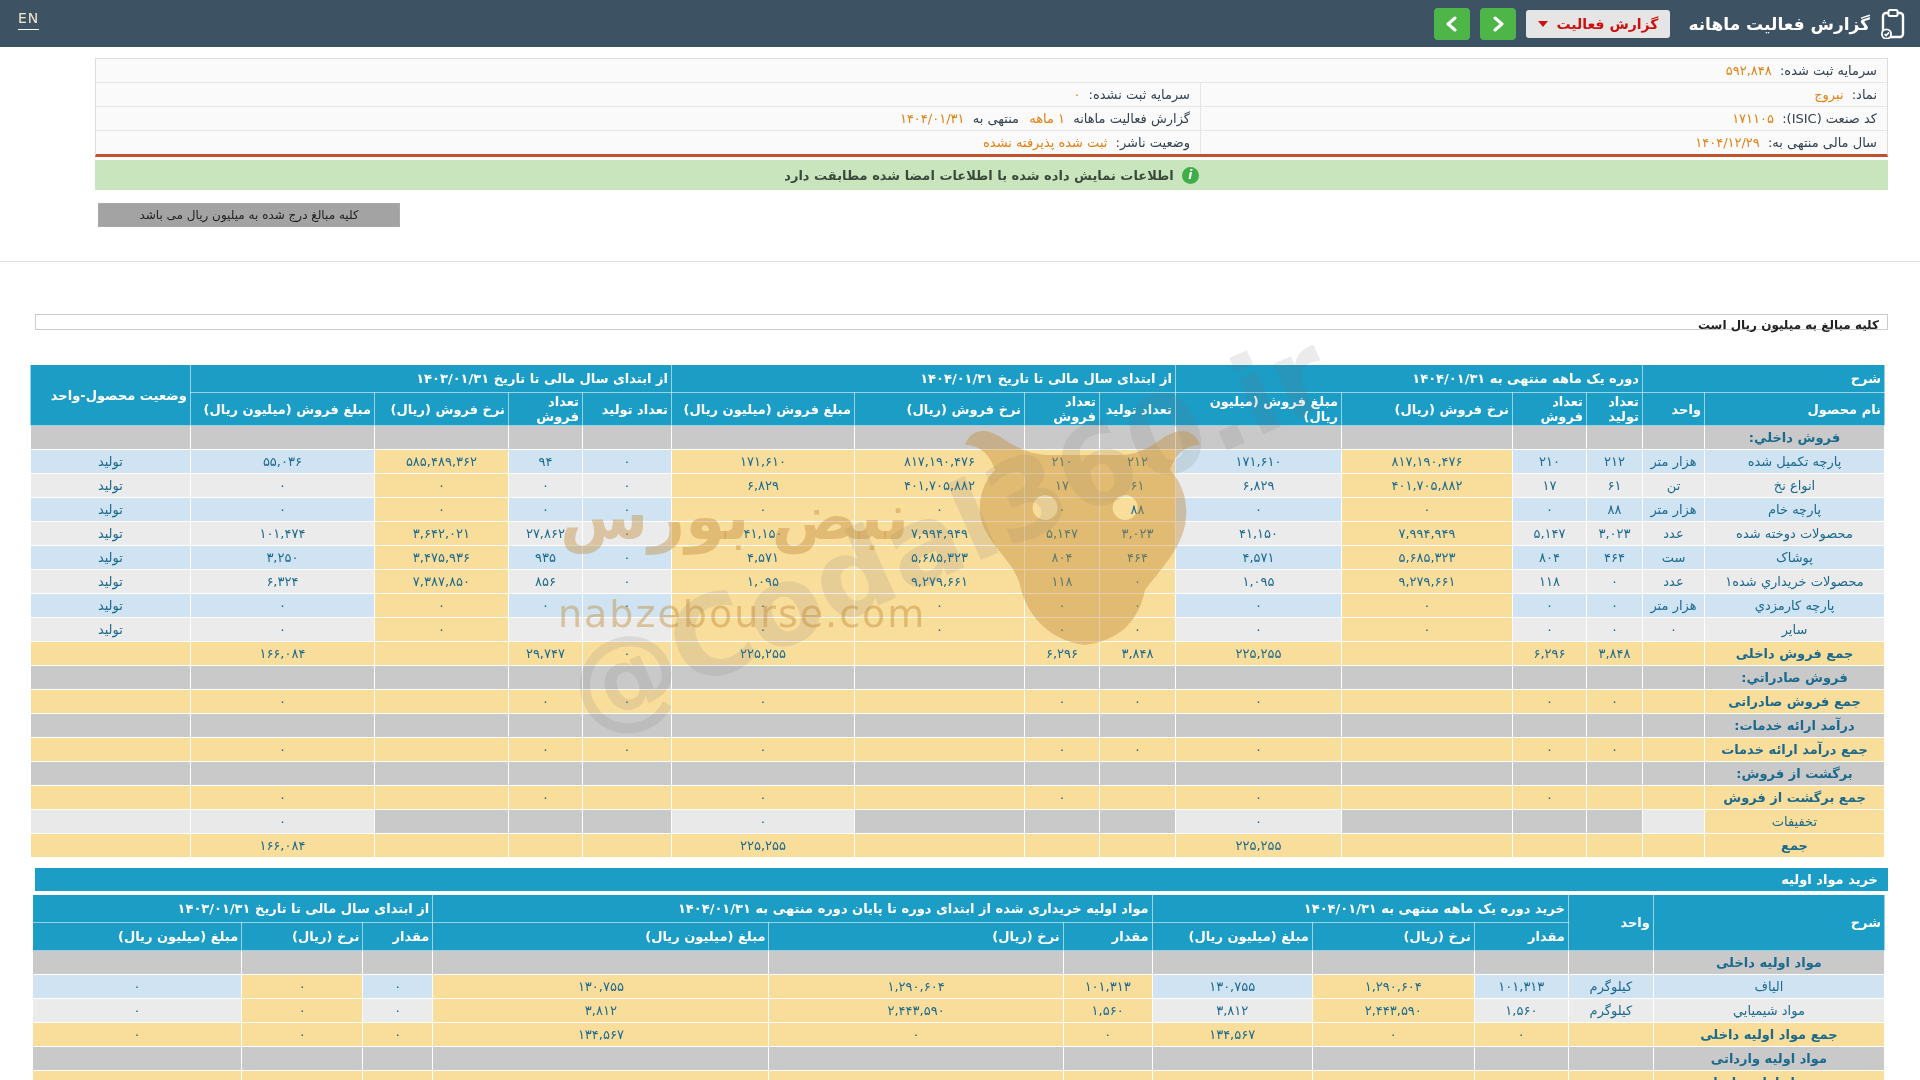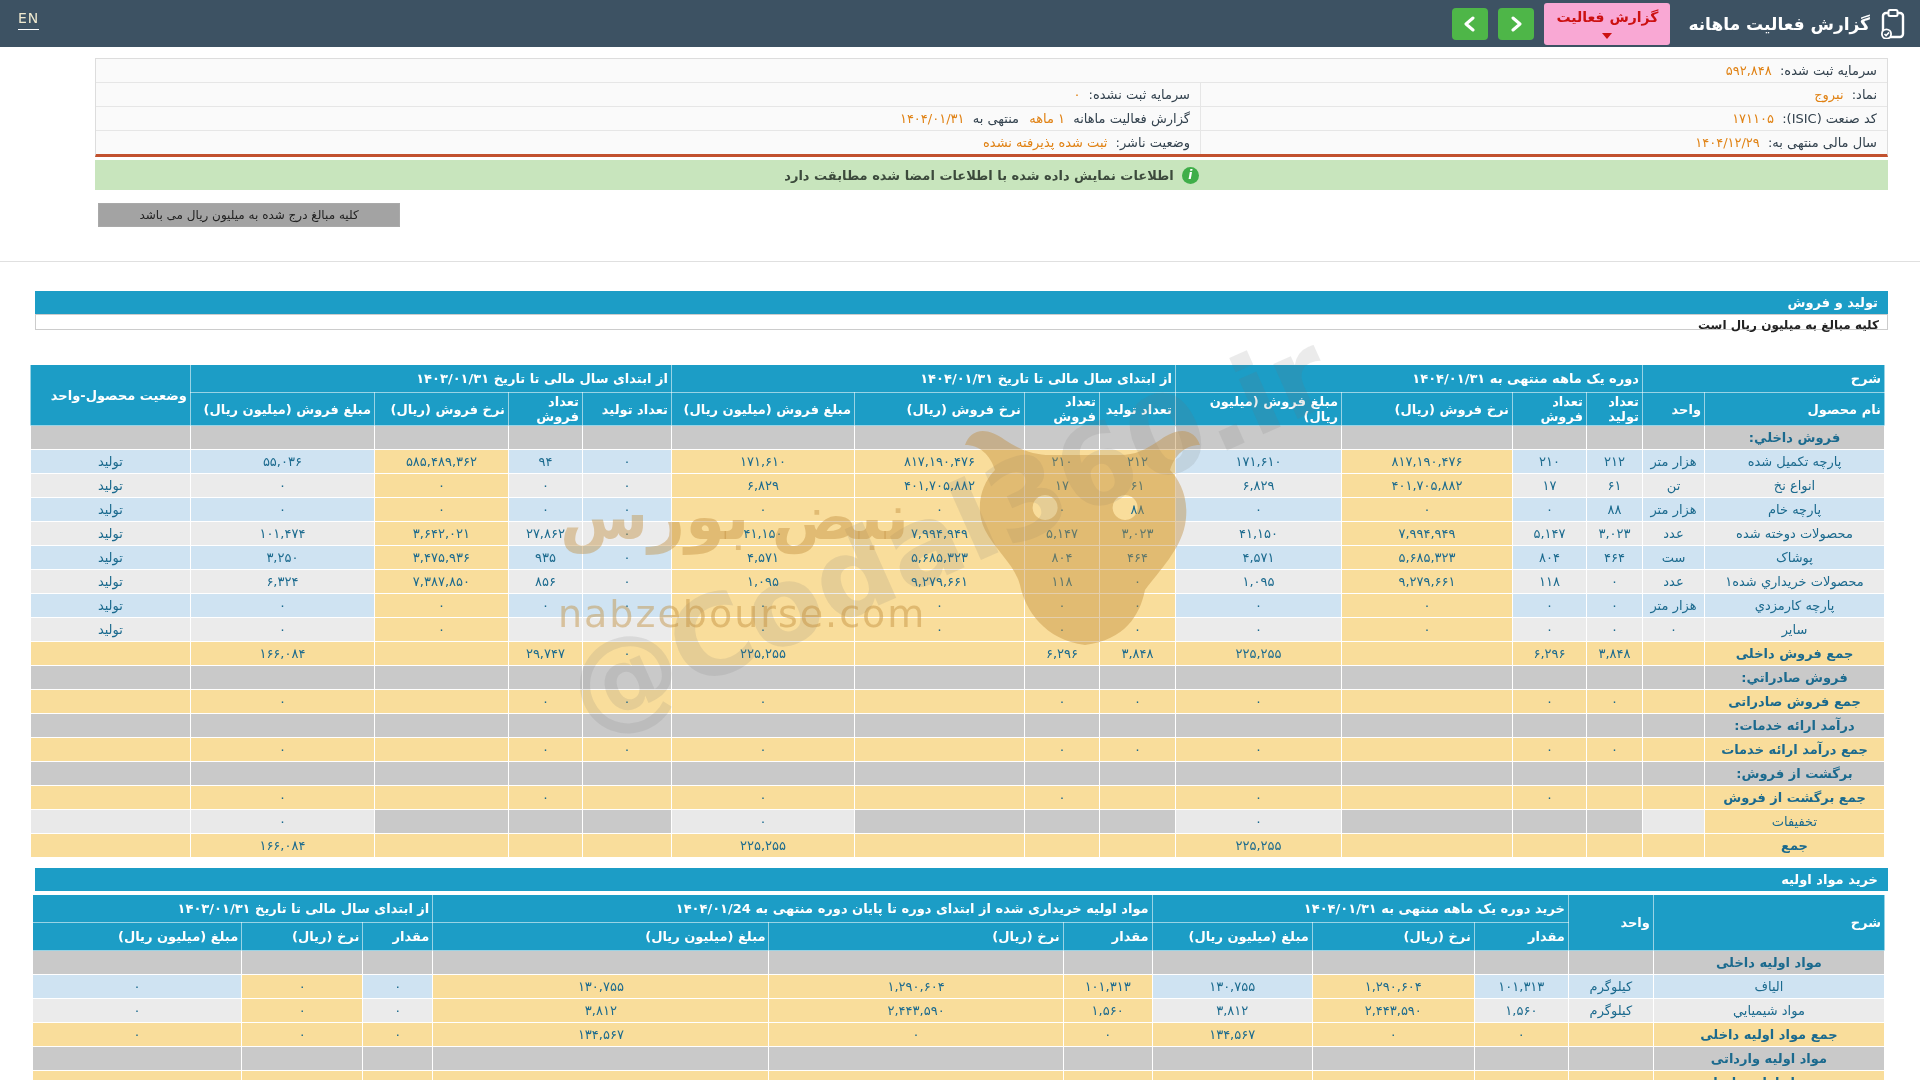--- a/index.html
+++ b/index.html
@@ -3,22 +3,22 @@
 <meta charset="utf-8">
 <style>
   html,body{margin:0;padding:0;background:#fff;}
   body{width:1920px;height:1080px;overflow:hidden;font-family:"DejaVu Sans",sans-serif;position:relative;}
   .page{position:absolute;inset:0;direction:rtl;}
 
   
   .topbar{position:absolute;top:0;left:0;width:1920px;height:47px;background:#3d5263;}
   .tb-right{position:absolute;right:14px;top:0;height:47px;display:flex;align-items:center;gap:10px;}
   .tb-title{color:#fff;font-size:17px;font-weight:bold;}
-  .report-btn{display:flex;align-items:center;gap:8px;background:#f9a8d4;border:none;border-radius:3px;
-    padding:6px 12px;color:#cc1111;font-size:14px;font-weight:bold;font-family:inherit;cursor:pointer;margin-right:8px;flex-direction:column;}
+  .report-btn{display:flex;align-items:center;gap:8px;background:#e5e5e5;border:none;border-radius:3px;
+    padding:6px 12px;color:#cc1111;font-size:14px;font-weight:bold;font-family:inherit;cursor:pointer;margin-right:8px;}
   .caret{width:0;height:0;border-left:5px solid transparent;border-right:5px solid transparent;border-top:6px solid #cc1111;}
   .nav-btn{width:36px;height:32px;background:#4eb648;border:none;border-radius:4px;display:flex;
     align-items:center;justify-content:center;cursor:pointer;padding:0;}
   .nav-btn svg{display:block;}
   .en-link{position:absolute;left:18px;top:10px;color:#efe9cf;font-size:14px;font-weight:normal;
     text-decoration:none;border-bottom:1px solid #fff;padding-bottom:3px;letter-spacing:1px;}
   .clip-icon{display:block;}
 
   
   .info-box{position:absolute;top:58px;right:32px;left:95px;background:#fafafa;border:1px solid #ddd;
@@ -148,21 +148,20 @@
   </div>
 
   <div class="green-bar">
     <span class="info-icon">i</span>
     <span>اطلاعات نمایش داده شده با اطلاعات امضا شده مطابقت دارد</span>
   </div>
 
   <div class="amounts-box">کلیه مبالغ درج شده به میلیون ریال می باشد</div>
   <div class="divider"></div>
 
-  <div class="section-bar bar1">تولید و فروش</div>
   <div class="note-row">کلیه مبالغ به میلیون ریال است</div>
   <table class="rep t1">
       <colgroup>
         <col style="width: 180px;">
         <col style="width: 62px;">
         <col style="width: 56px;">
         <col style="width: 74px;">
         <col style="width: 171px;">
         <col style="width: 166px;">
         <col style="width: 76px;">
@@ -523,21 +522,21 @@
         <col style="width: 336px;">
         <col style="width: 70px;">
         <col style="width: 121px;">
         <col style="width: 209px;">
       </colgroup>
       <thead>
         <tr>
           <th rowspan="2">شرح</th>
           <th rowspan="2">واحد</th>
           <th colspan="3">خرید دوره یک ماهه منتهی به ۱۴۰۴/۰۱/۳۱</th>
-          <th colspan="3">مواد اولیه خریداری شده از ابتدای دوره تا پایان دوره منتهی به ۱۴۰۴/۰۱/24</th>
+          <th colspan="3">مواد اولیه خریداری شده از ابتدای دوره تا پایان دوره منتهی به ۱۴۰۴/۰۱/۳۱</th>
           <th colspan="3">از ابتدای سال مالی تا تاریخ ۱۴۰۳/۰۱/۳۱</th>
         </tr>
         <tr>
           <th>مقدار</th>
           <th>نرخ (ریال)</th>
           <th>مبلغ (میلیون ریال)</th>
           <th>مقدار</th>
           <th>نرخ (ریال)</th>
           <th>مبلغ (میلیون ریال)</th>
           <th>مقدار</th>

